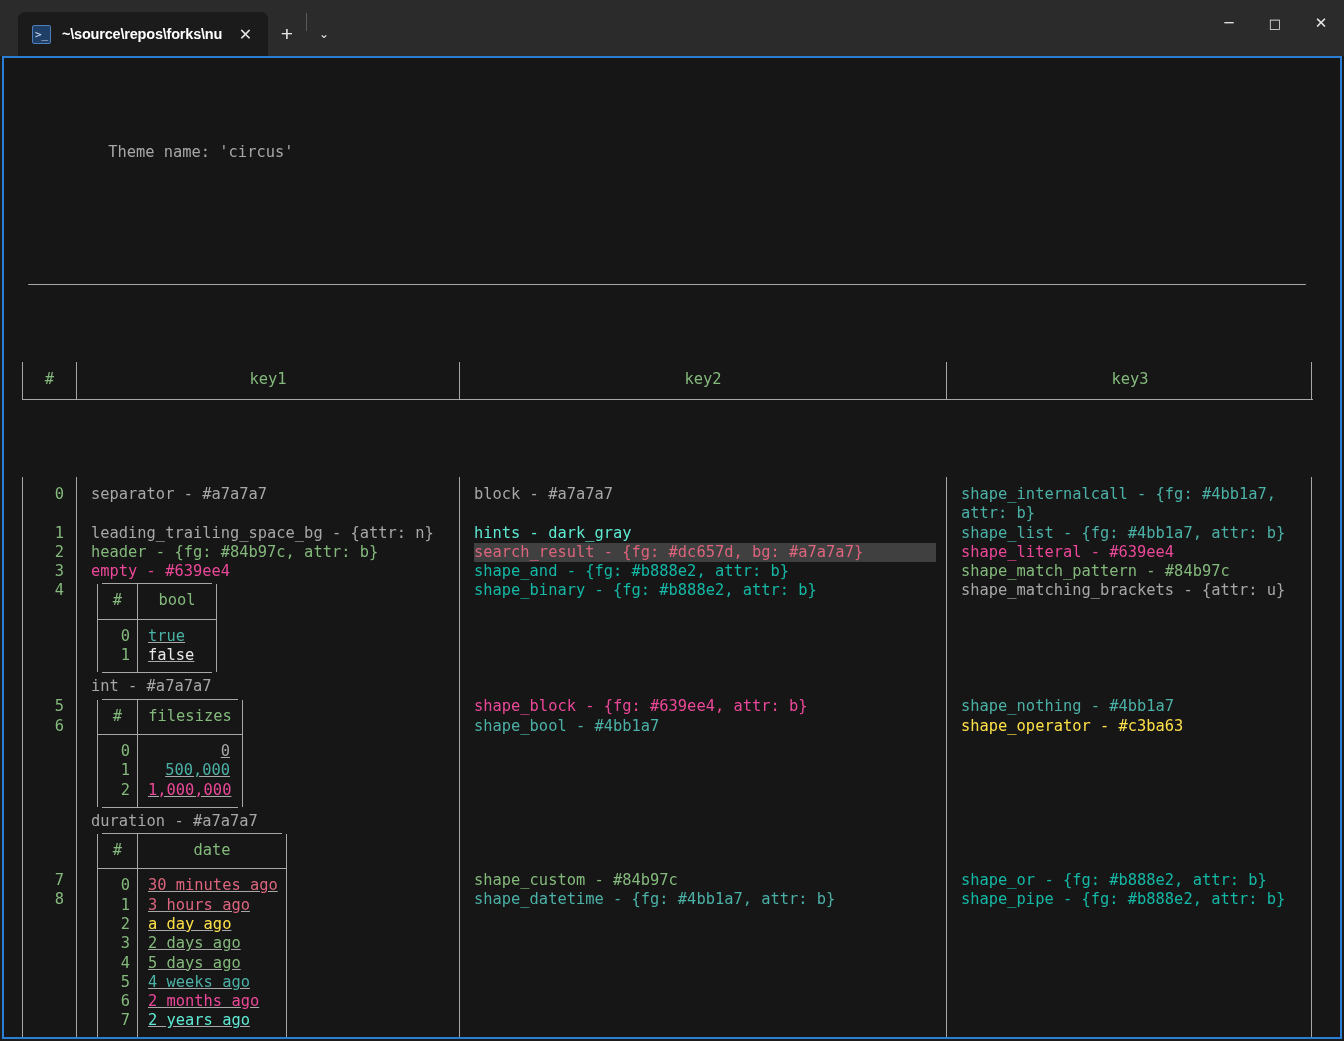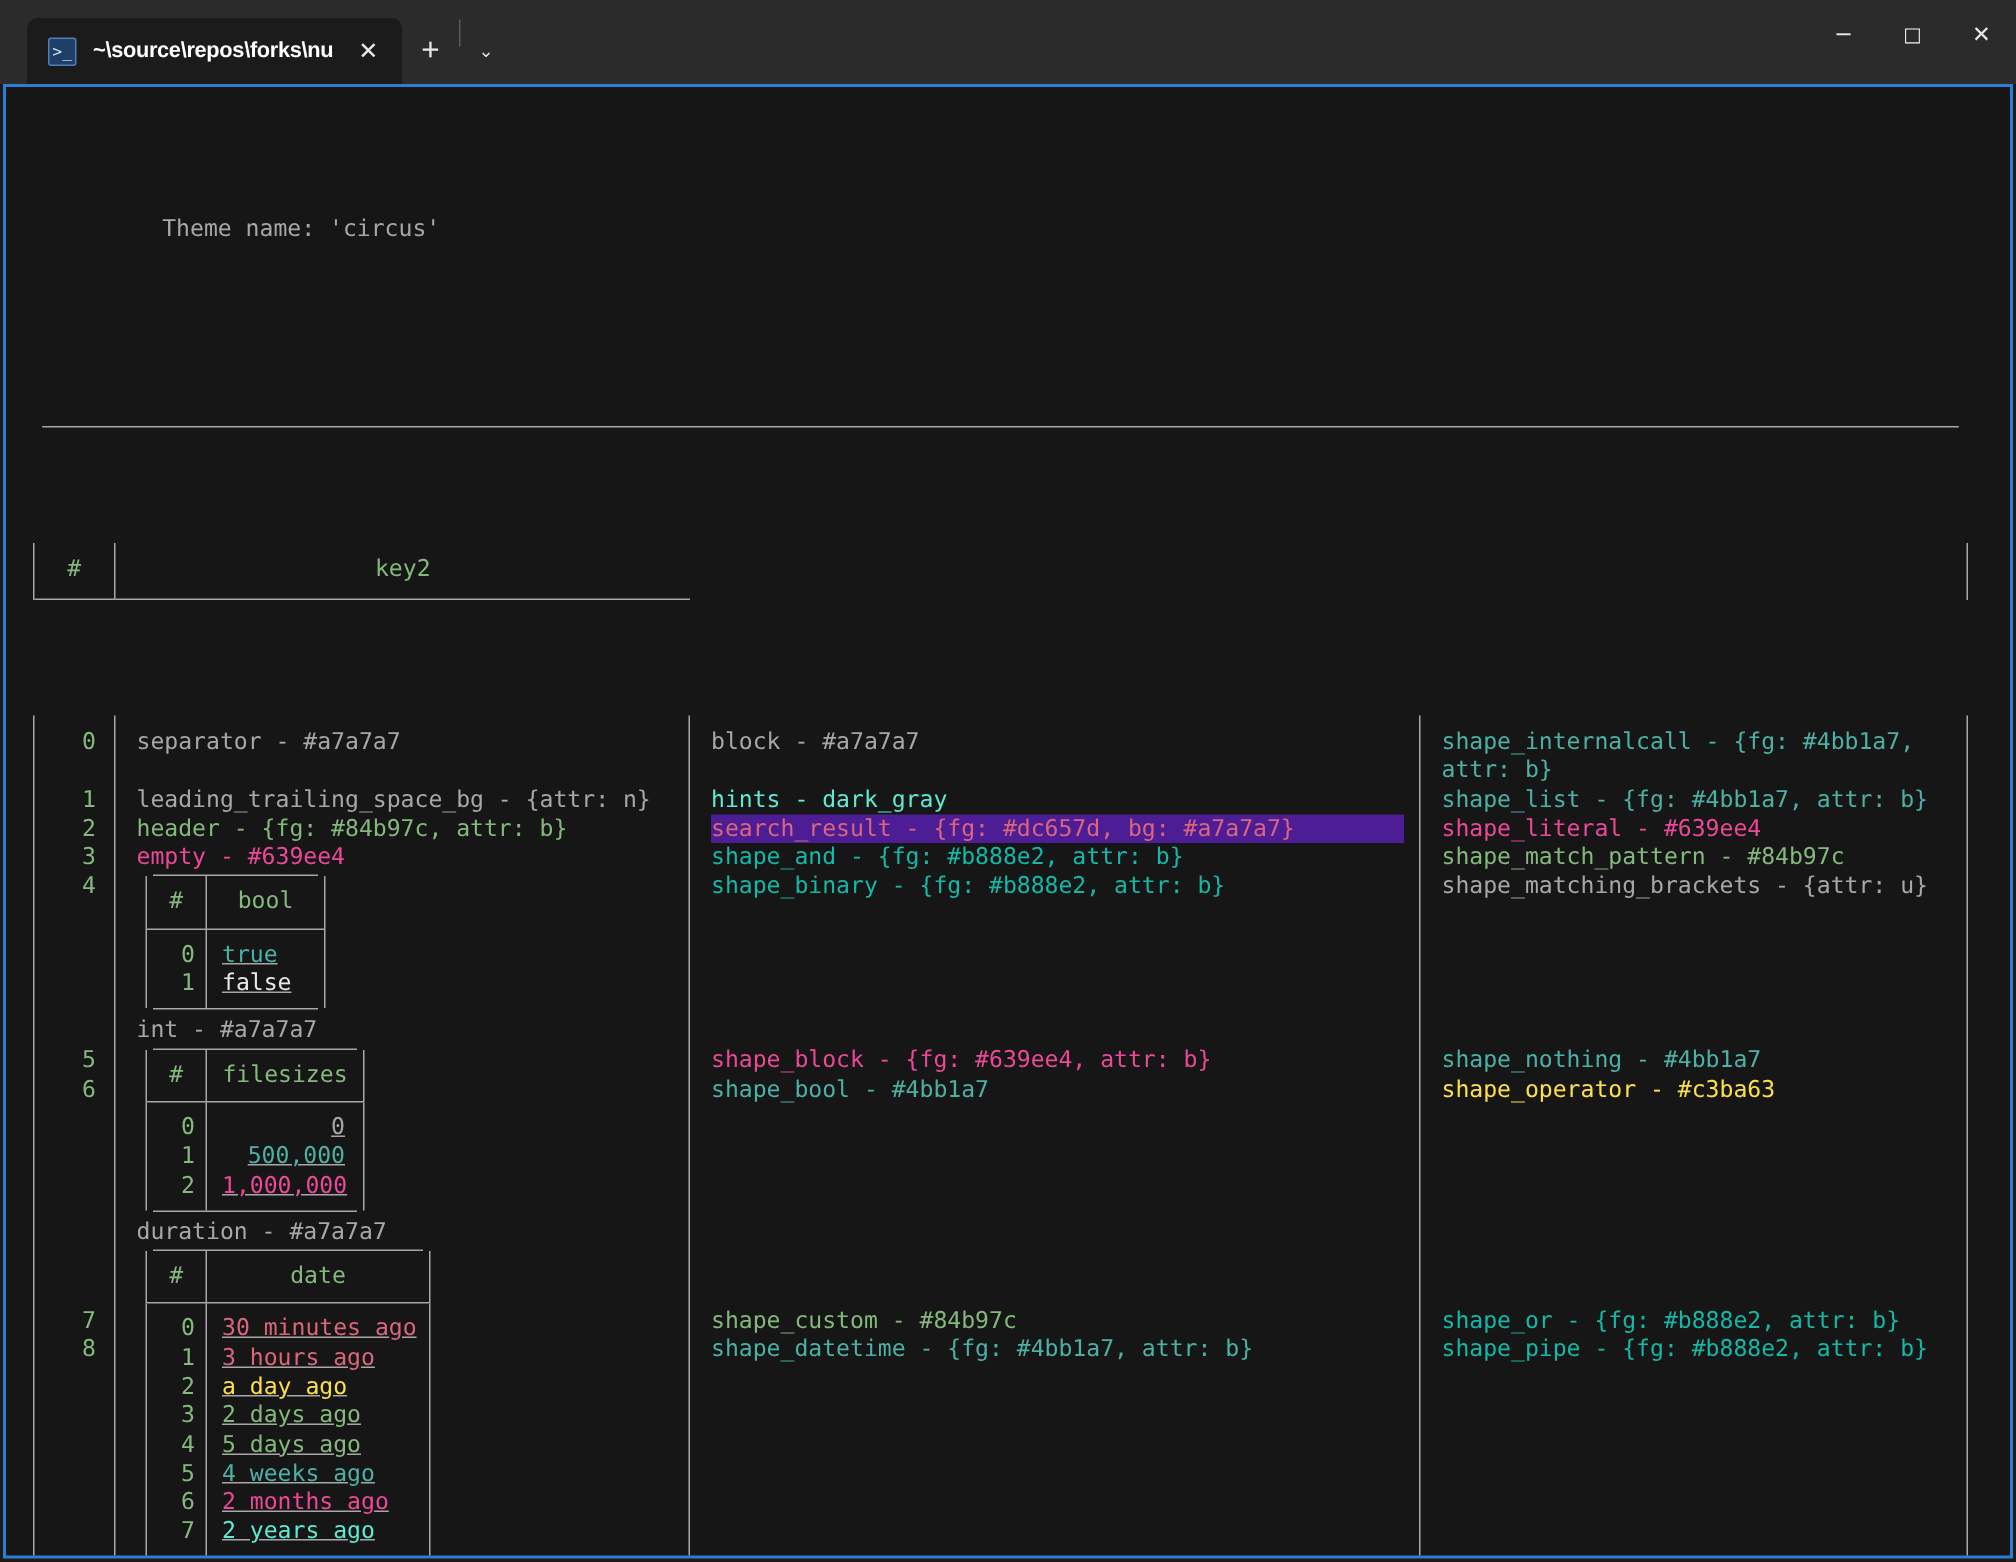--- a/index.html
+++ b/index.html
@@ -136,21 +136,21 @@
   
   .c-gray    { color: #a7a7a7; }
   .c-green   { color: #84b97c; }
   .c-blue    { color: #ec4899; }
   .c-teal    { color: #4bb1a7; }
   .c-purple  { color: #14b8a6; }
   .c-yellow  { color: #fde047; }
   .c-pink    { color: #dc657d; }
   .c-white   { color: #e8e8e8; }
   .c-dim     { color: #5eead4; }
-  .hl-search { color: #dc657d; background: #4c1d95; }
+  .hl-search { color: #dc657d; background: #404040; }
   .underline { }
 </style>
 </head>
 <body>
 
 <div class="window">
 
   <div class="titlebar">
     <div class="tabstrip">
       <div class="tab">
@@ -175,21 +175,23 @@
       <div class="theme-line">
         <span>Theme name: 'circus'</span>
       </div>
 
       <div class="outer-wrap">
         <div class="tbl-top"></div>
 
         
         <div class="outer-grid">
           <div class="hdr">#</div>
+          <div class="hdr">key1</div>
           <div class="hdr">key2</div>
+          <div class="hdr">key3</div>
         </div>
 
         
         <div class="outer-grid">
           <div class="idxcol" id="idx-col"><div>0</div><div class="blank"></div><div>1</div><div>2</div><div>3</div><div>4</div><div class="blank"></div><div class="blank"></div><div class="blank"></div><div class="blank"></div><div class="blank"></div><div>5</div><div>6</div><div class="blank"></div><div class="blank"></div><div class="blank"></div><div class="blank"></div><div class="blank"></div><div class="blank"></div><div class="blank"></div><div>7</div><div>8</div><div class="blank"></div><div class="blank"></div><div class="blank"></div><div class="blank"></div><div class="blank"></div><div class="blank"></div><div class="blank"></div></div>
           <div class="cellcol" id="key1-col"><div class="ln c-gray">separator - #a7a7a7</div><div class="blank"></div><div class="ln c-gray">leading_trailing_space_bg - {attr: n}</div><div class="ln c-green">header - {fg: #84b97c, attr: b}</div><div class="ln c-blue">empty - #639ee4</div><div class="inner"><div class="inner-top"></div><div class="inner-grid bool"><div class="ihdr">#</div><div class="ihdr">bool</div></div><div class="inner-grid bool"><div class="ibody-idx"><div>0</div><div>1</div></div><div class="ibody-val"><div class="c-teal">true</div><div class="c-white">false</div></div></div><div class="inner-bot"></div></div><div class="ln c-gray">int - #a7a7a7</div><div class="inner"><div class="inner-top"></div><div class="inner-grid fs"><div class="ihdr">#</div><div class="ihdr">filesizes</div></div><div class="inner-grid fs"><div class="ibody-idx"><div>0</div><div>1</div><div>2</div></div><div class="ibody-val right"><div class="c-gray">0</div><div class="c-teal">500,000</div><div class="c-blue">1,000,000</div></div></div><div class="inner-bot"></div></div><div class="ln c-gray">duration - #a7a7a7</div><div class="inner"><div class="inner-top"></div><div class="inner-grid date"><div class="ihdr">#</div><div class="ihdr">date</div></div><div class="inner-grid date"><div class="ibody-idx"><div>0</div><div>1</div><div>2</div><div>3</div><div>4</div><div>5</div><div>6</div><div>7</div></div><div class="ibody-val"><div class="c-pink">30 minutes ago</div><div class="c-pink">3 hours ago</div><div class="c-yellow">a day ago</div><div class="c-green">2 days ago</div><div class="c-green">5 days ago</div><div class="c-teal">4 weeks ago</div><div class="c-blue">2 months ago</div><div class="c-dim">2 years ago</div></div></div><div class="inner-bot"></div></div></div>
           <div class="cellcol" id="key2-col"><div class="ln c-gray">block - #a7a7a7</div><div class="blank"></div><div class="ln c-dim">hints - dark_gray</div><div class="ln hl-search">search_result - {fg: #dc657d, bg: #a7a7a7}</div><div class="ln c-purple">shape_and - {fg: #b888e2, attr: b}</div><div class="ln c-purple">shape_binary - {fg: #b888e2, attr: b}</div><div class="blank"></div><div class="blank"></div><div class="blank"></div><div class="blank"></div><div class="blank"></div><div class="ln c-blue">shape_block - {fg: #639ee4, attr: b}</div><div class="ln c-teal">shape_bool - #4bb1a7</div><div class="blank"></div><div class="blank"></div><div class="blank"></div><div class="blank"></div><div class="blank"></div><div class="blank"></div><div class="blank"></div><div class="ln c-green">shape_custom - #84b97c</div><div class="ln c-teal">shape_datetime - {fg: #4bb1a7, attr: b}</div><div class="blank"></div><div class="blank"></div><div class="blank"></div><div class="blank"></div><div class="blank"></div><div class="blank"></div><div class="blank"></div></div>
           <div class="cellcol" id="key3-col"><div class="ln c-teal">shape_internalcall - {fg: #4bb1a7, attr: b}</div><div class="ln c-teal">shape_list - {fg: #4bb1a7, attr: b}</div><div class="ln c-blue">shape_literal - #639ee4</div><div class="ln c-green">shape_match_pattern - #84b97c</div><div class="ln c-gray underline">shape_matching_brackets - {attr: u}</div><div class="blank"></div><div class="blank"></div><div class="blank"></div><div class="blank"></div><div class="blank"></div><div class="ln c-teal">shape_nothing - #4bb1a7</div><div class="ln c-yellow">shape_operator - #c3ba63</div><div class="blank"></div><div class="blank"></div><div class="blank"></div><div class="blank"></div><div class="blank"></div><div class="blank"></div><div class="blank"></div><div class="ln c-purple">shape_or - {fg: #b888e2, attr: b}</div><div class="ln c-purple">shape_pipe - {fg: #b888e2, attr: b}</div><div class="blank"></div><div class="blank"></div><div class="blank"></div><div class="blank"></div><div class="blank"></div><div class="blank"></div><div class="blank"></div></div>
         </div>
 

